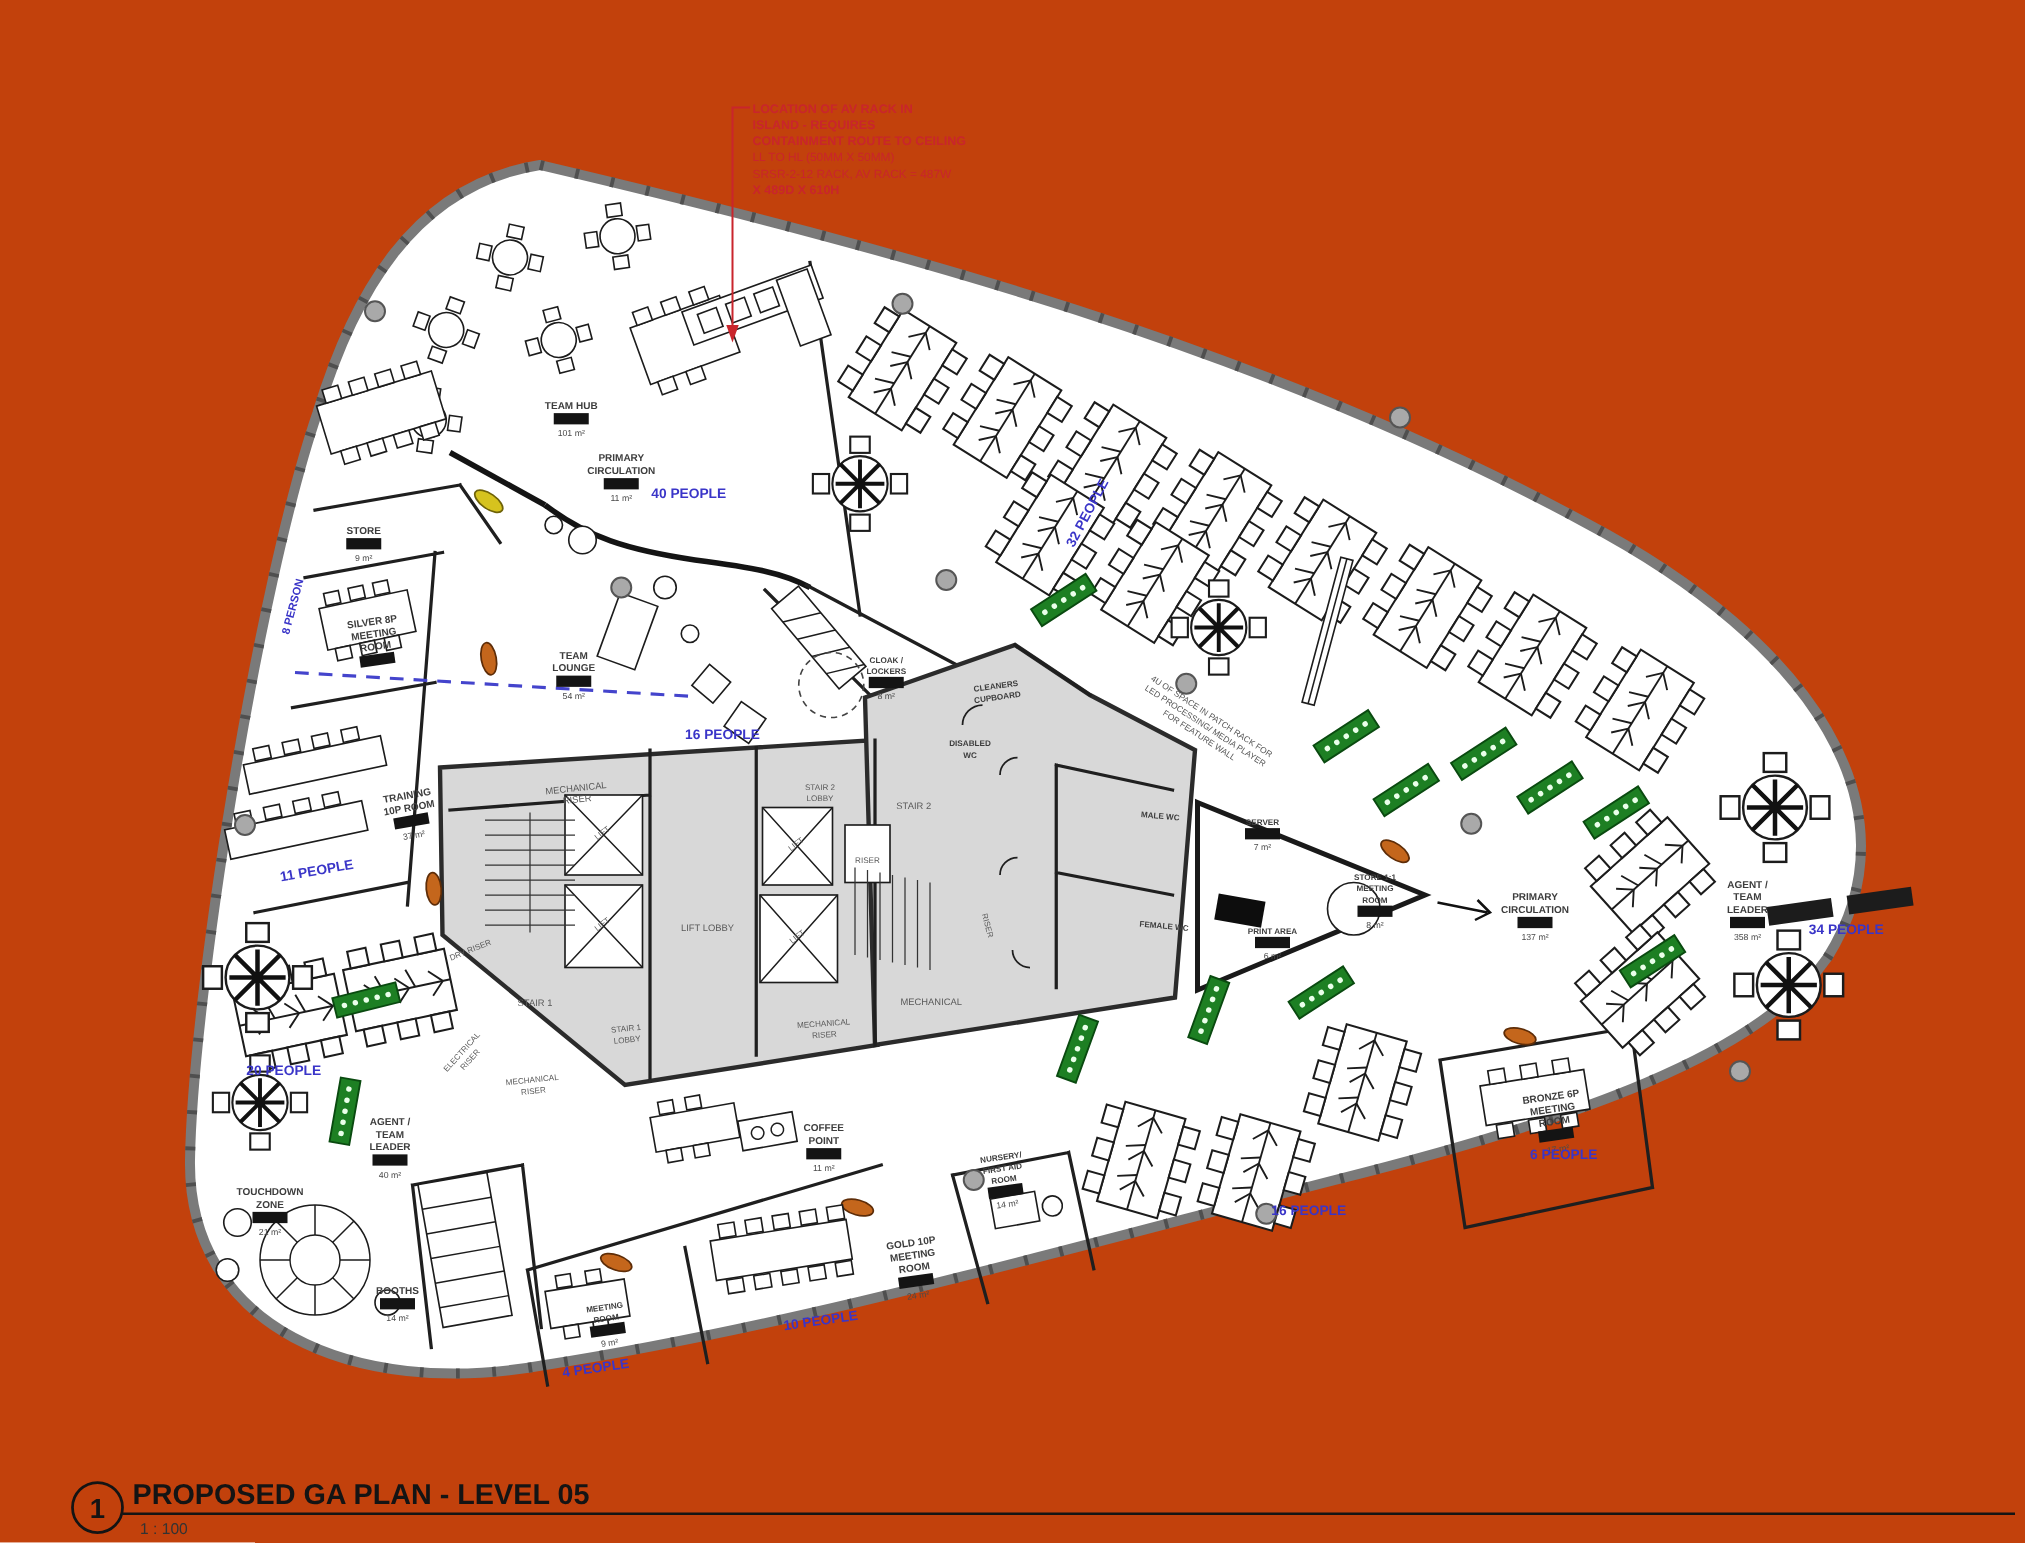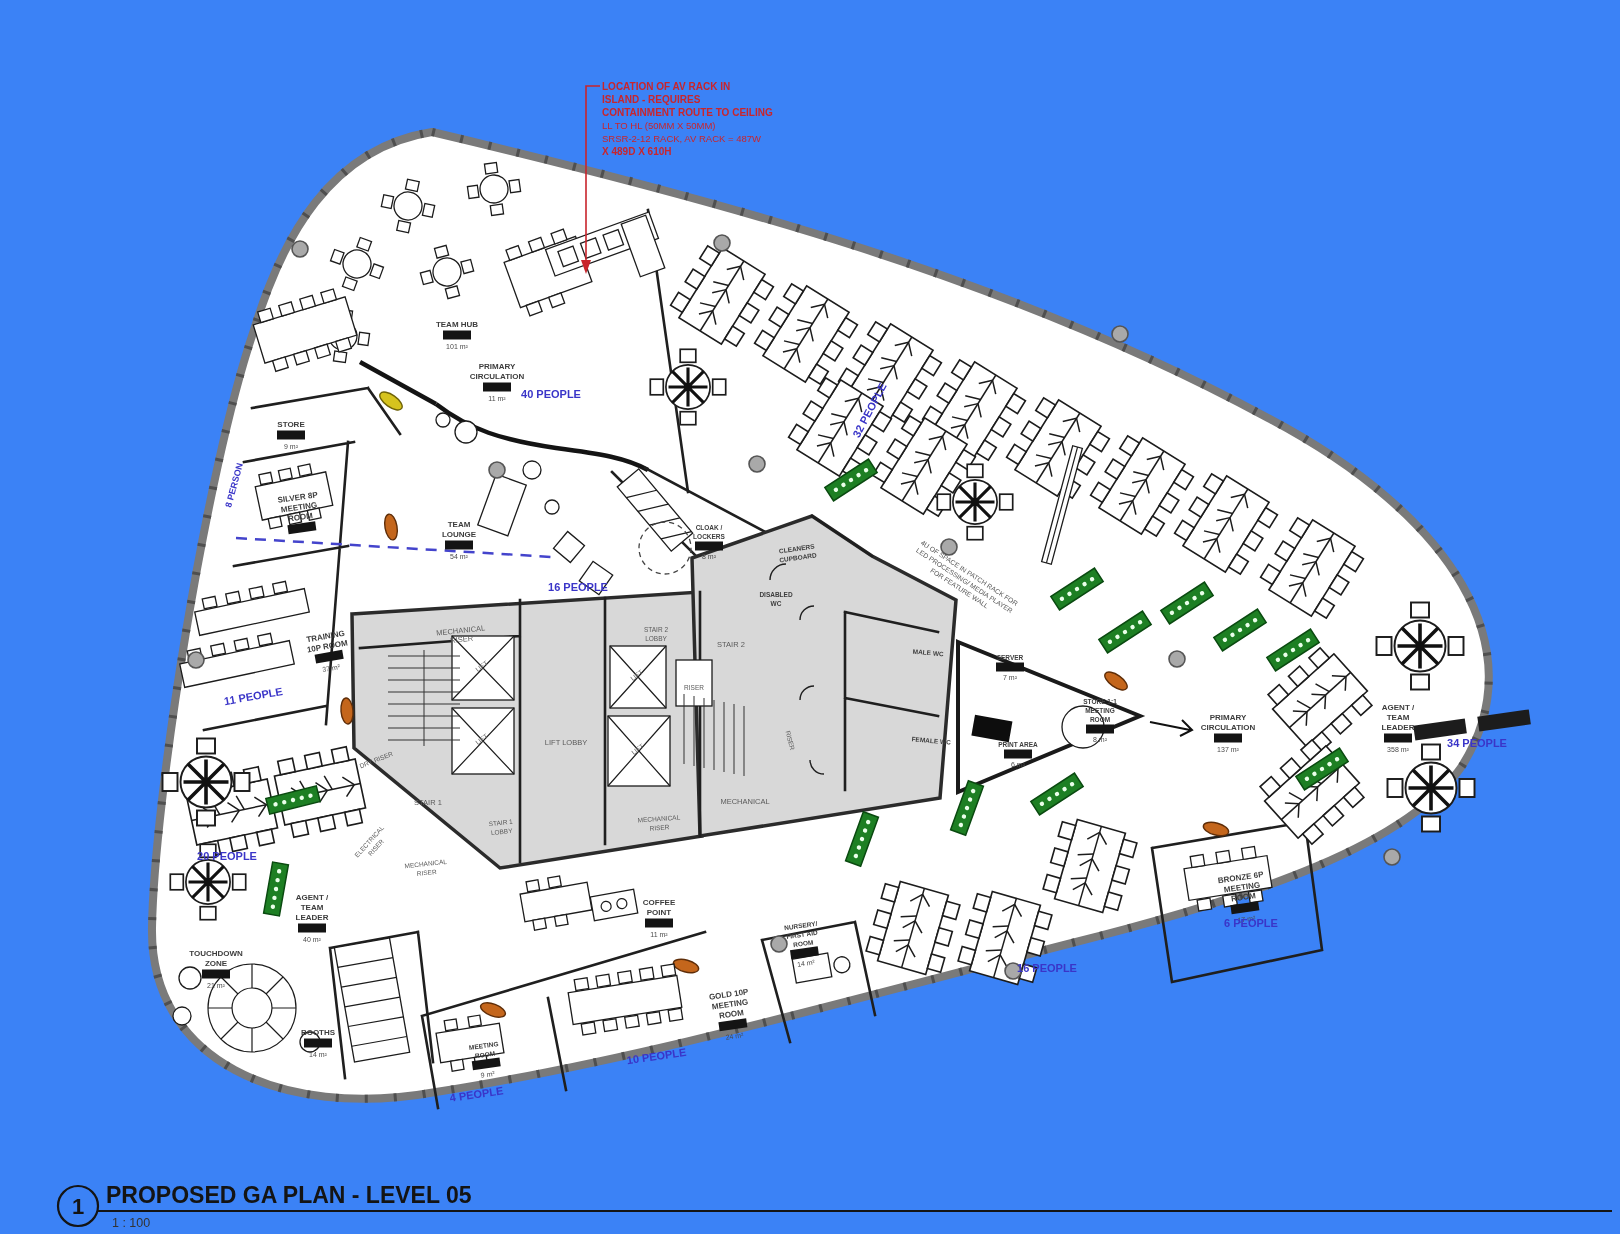--- a/index.html
+++ b/index.html
@@ -1,16 +1,16 @@
 <!DOCTYPE html>
 <html><head>
 <meta charset="utf-8">
 <style>
   html,body{margin:0;padding:0;background:#ffffff;}
-  .page{position:relative;width:1620px;height:1234px;background:#3b82f6;overflow:hidden;
+  .page{position:relative;width:1620px;height:1234px;background:#c2410c;overflow:hidden;
         font-family:"Liberation Sans",sans-serif;}
   svg text{font-family:"Liberation Sans",sans-serif;}
   .rl{font-size:8px;fill:#3d3d3d;text-anchor:middle;font-weight:bold;}
   .area{font-size:7px;fill:#4a4a4a;text-anchor:middle;}
   .core-lbl{font-size:7.5px;fill:#5a5a5a;text-anchor:middle;}
   .tiny{font-size:6.5px;}
   .tagbox{fill:#141414;stroke:none;}
   .people{font-size:11px;font-weight:bold;fill:#3a35c8;text-anchor:middle;}
   .note{font-size:10px;font-weight:bold;fill:#c9252c;}
   .note-thin{font-weight:normal;font-size:9.5px;}

